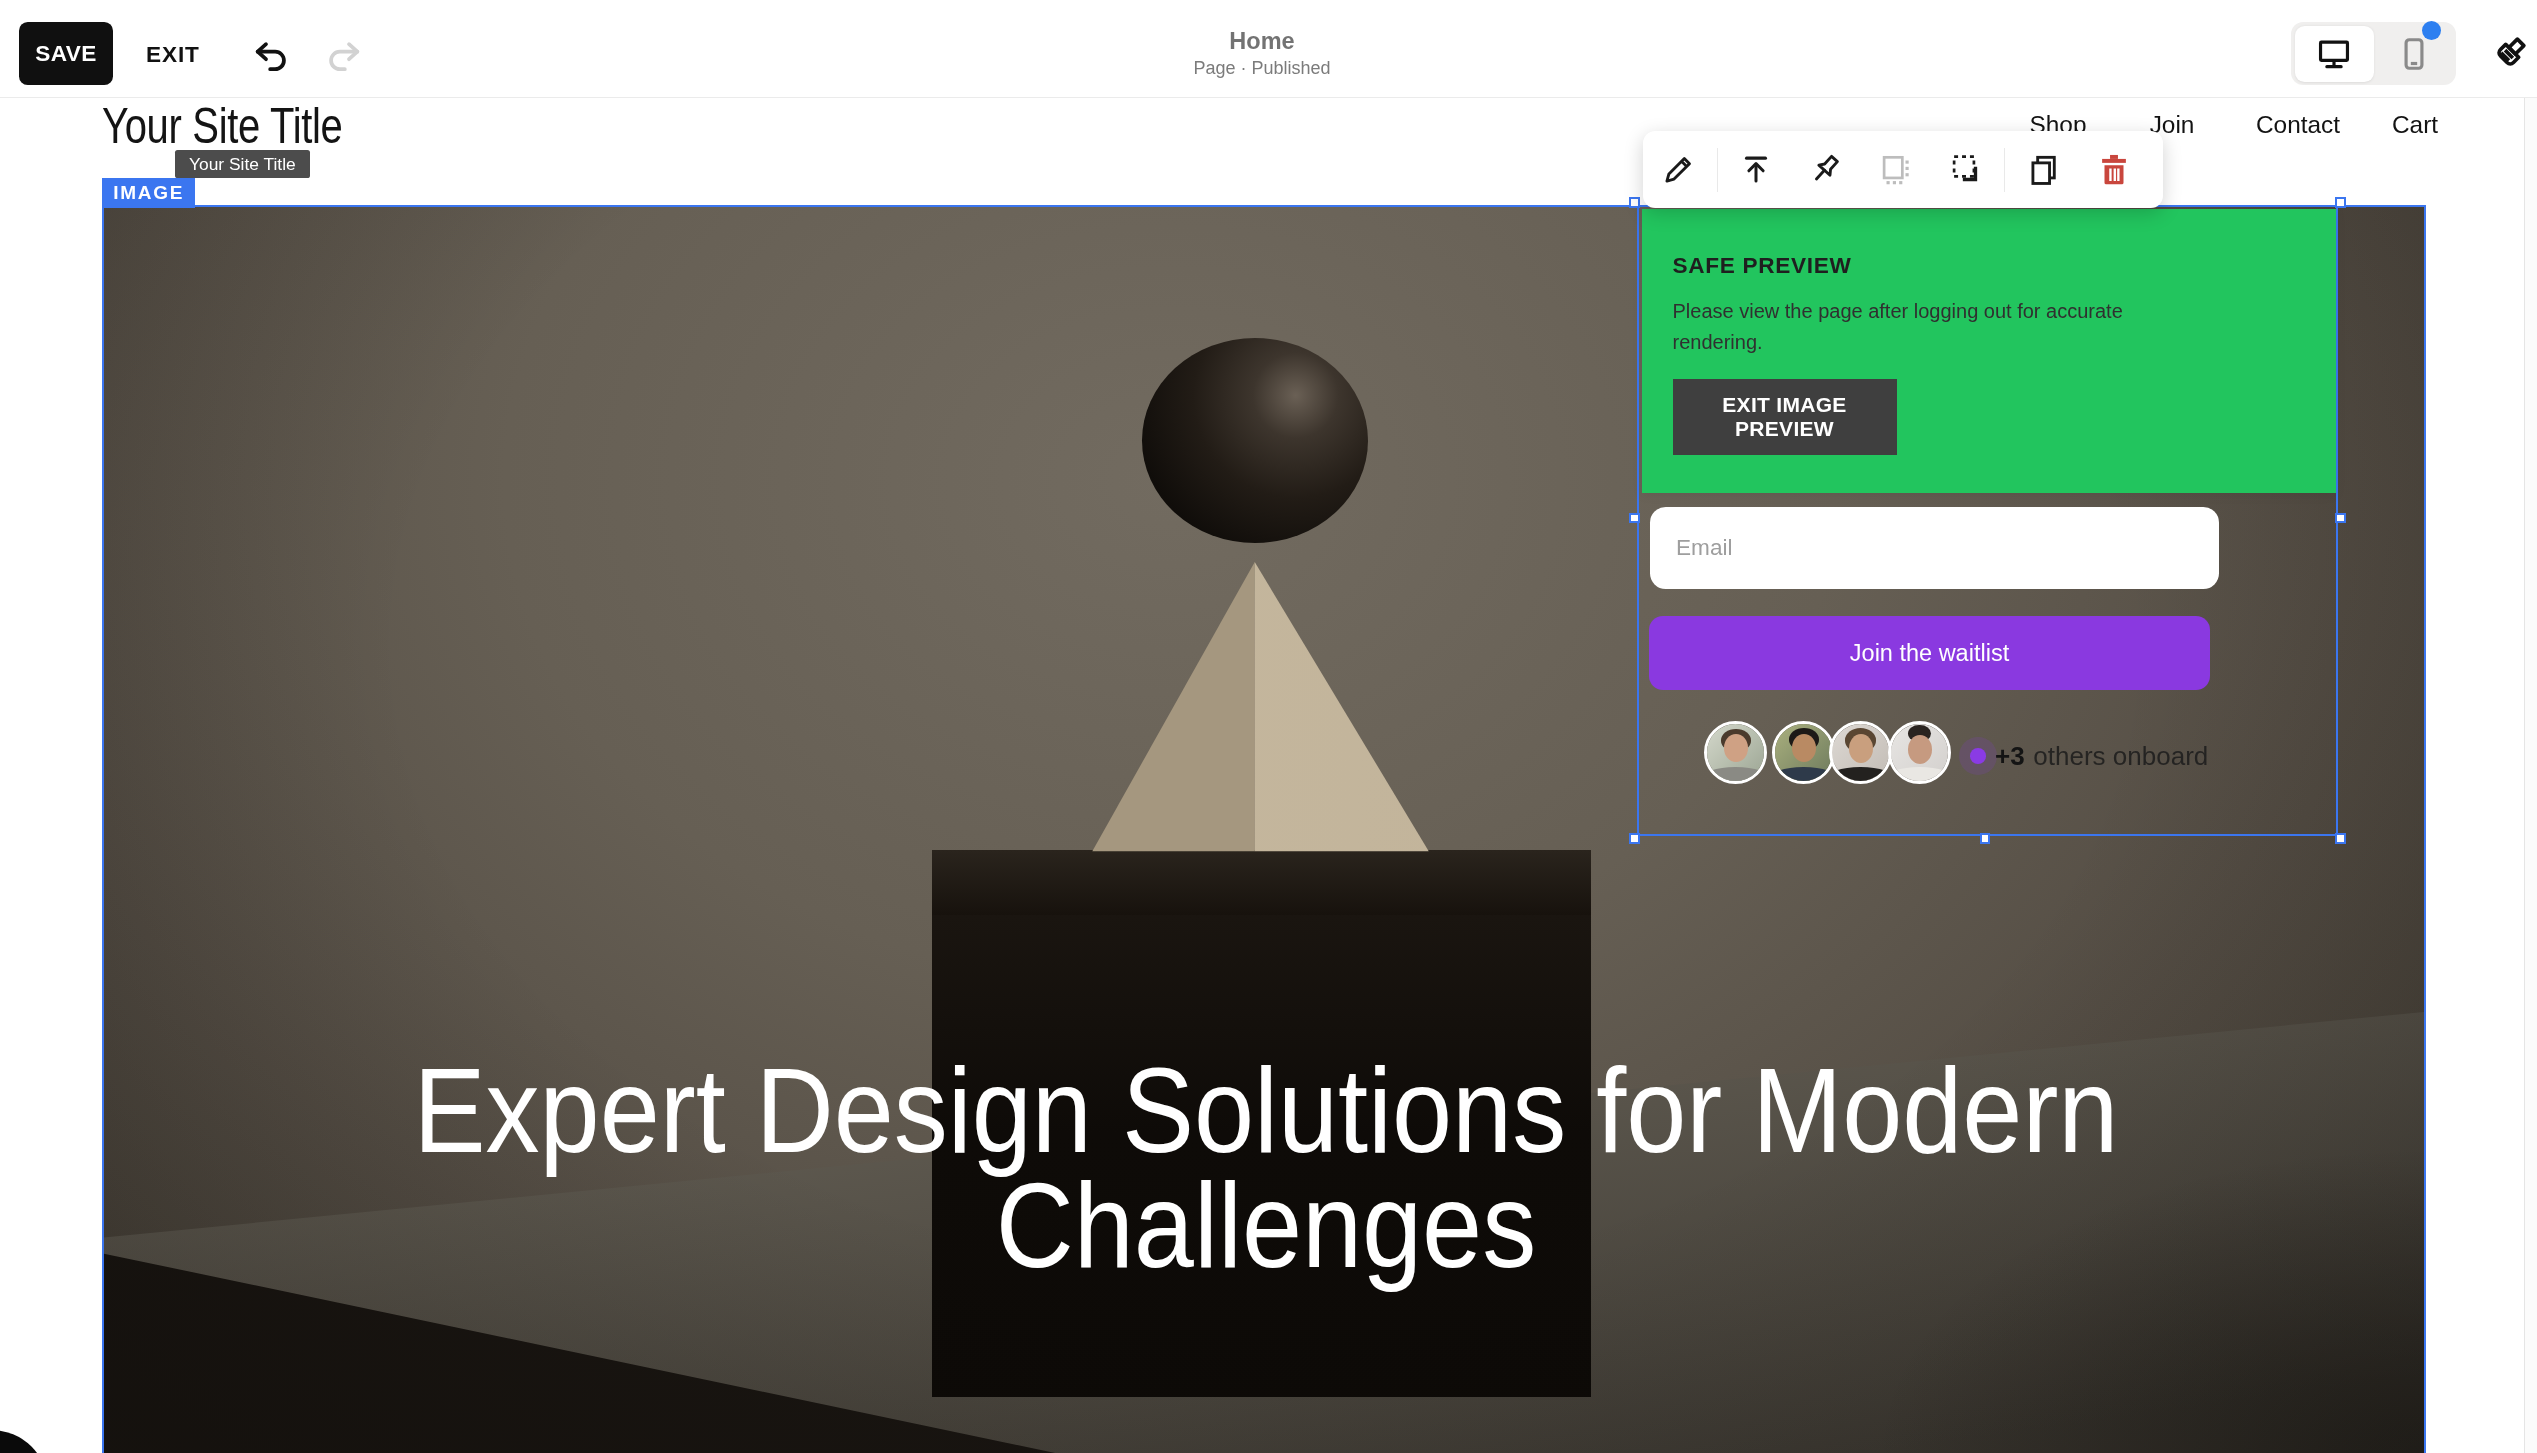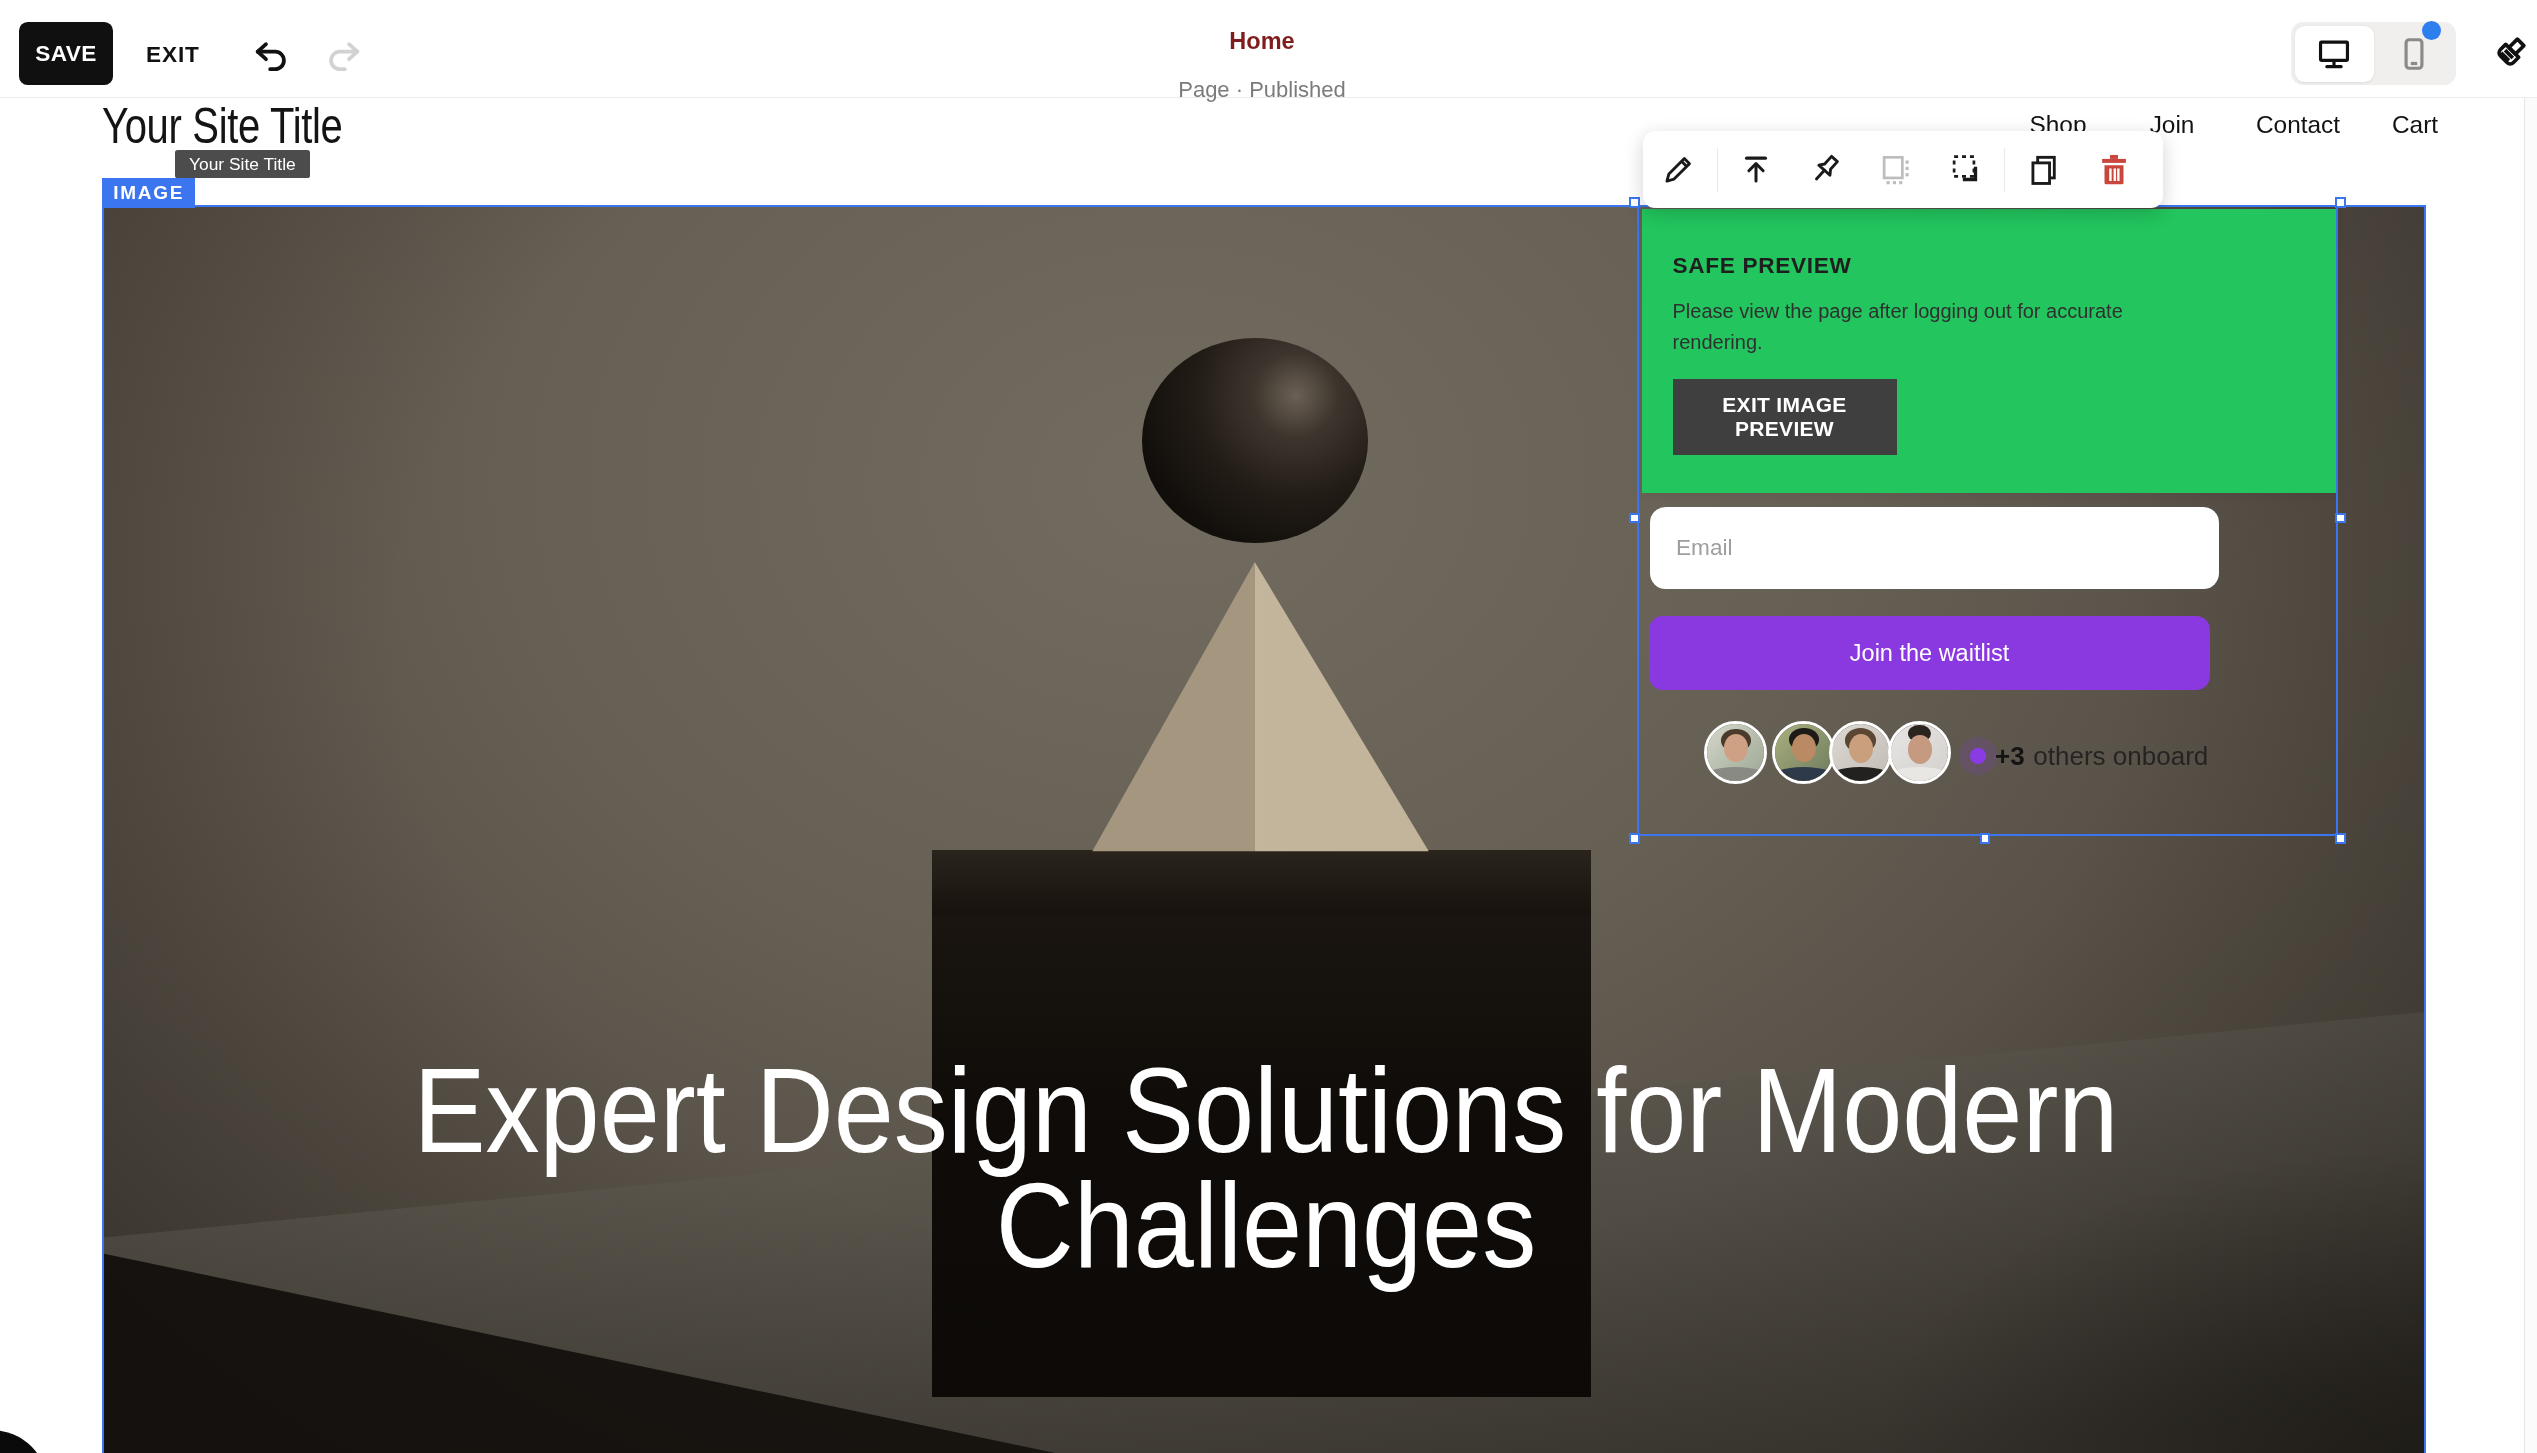--- a/index.html
+++ b/index.html
@@ -11,22 +11,22 @@
     border-bottom:1.7px solid #ebebeb; z-index:50; }
   .save-btn { position:absolute; left:19px; top:11.3px; width:94px; height:63px; background:#101010;
     border:none; border-radius:8.7px; color:#fff; font-size:22.6px; font-weight:700; letter-spacing:0.4px;
     font-family:inherit; cursor:pointer; }
   .exit-btn { position:absolute; left:146px; top:0; height:87px; background:none; border:none;
     color:#111; font-size:22.6px; font-weight:600; letter-spacing:0.9px; font-family:inherit; cursor:pointer; }
   .undo-btn, .redo-btn { position:absolute; top:24.4px; width:40px; height:40px; background:none; border:none; cursor:pointer; }
   .undo-btn { left:251px; color:#111; }
   .redo-btn { left:324px; color:#d2d2d2; }
   .page-center { position:absolute; left:1262px; top:0; transform:translateX(-50%); text-align:center; width:435px; }
-  .page-title { font-size:23.5px; font-weight:700; color:#7f1d1d; margin-top:17.4px; }
-  .page-status { font-size:22px; color:#7b7b7b; margin-top:22px; }
+  .page-title { font-size:23.5px; font-weight:700; color:#737373; margin-top:17.4px; }
+  .page-status { font-size:18px; color:#7b7b7b; margin-top:3px; }
   .device-toggle { position:absolute; left:2291px; top:11.3px; width:165px; height:63px;
     background:#f0efee; border-radius:12.2px; }
   .device-seg { position:absolute; top:3.5px; width:79px; height:56px; border:none; background:none;
     border-radius:9.6px; cursor:pointer; }
   .device-seg.active { left:3.5px; background:#ffffff; box-shadow:0 0.9px 2.6px rgba(0,0,0,0.08); color:#111; }
   .device-seg.inactive { left:83px; color:#8a8a8a; }
   .notif-dot { position:absolute; right:12.2px; top:-5.2px; width:19px; height:19px; border-radius:50%; background:#2d7ff0; }
   .style-btn { position:absolute; left:2485px; top:22.6px; width:44px; height:44px; background:none; border:none; color:#111; cursor:pointer; }
 
   

